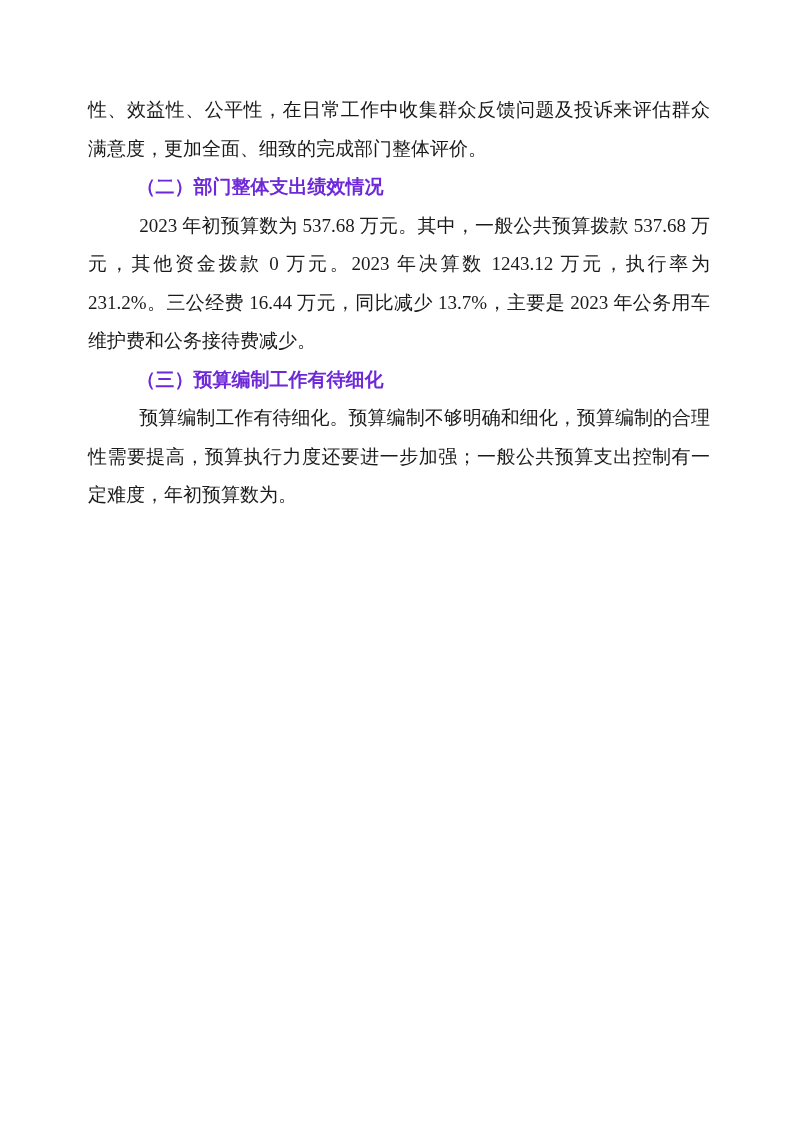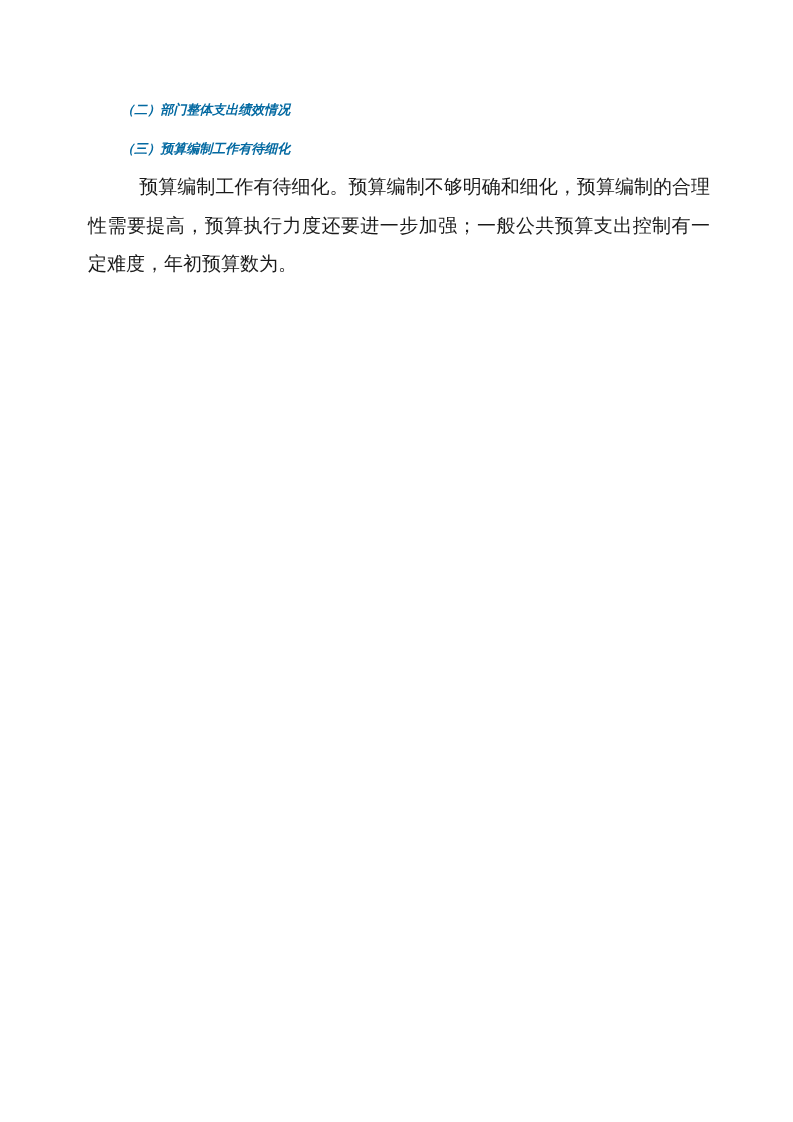--- a/index.html
+++ b/index.html
@@ -32,30 +32,31 @@
   }
   .para {
     text-indent: 2.7em;
   }
   .para.continuation {
     text-indent: 0;
   }
   .section-heading {
     font-family: "Liberation Sans", "DejaVu Sans", sans-serif;
     font-weight: bold;
-    font-size: 13px;
+    font-size: 19px;
     line-height: 38.5px;
     text-indent: 2.55em;
     text-align: left;
-    color: #0369a1;
-    font-style: italic;
+    color: #6d28d9;
   }
 </style>
 </head>
 <body>
 
 <div class="page">
   <div class="content">
+    <p class="para continuation">性、效益性、公平性，在日常工作中收集群众反馈问题及投诉来评估群众满意度，更加全面、细致的完成部门整体评价。</p>
     <h3 class="section-heading">（二）部门整体支出绩效情况</h3>
+    <p class="para">2023 年初预算数为 537.68 万元。其中，一般公共预算拨款 537.68 万元，其他资金拨款 0 万元。2023 年决算数 1243.12 万元，执行率为 231.2%。三公经费 16.44 万元，同比减少 13.7%，主要是 2023 年公务用车维护费和公务接待费减少。</p>
     <h3 class="section-heading">（三）预算编制工作有待细化</h3>
     <p class="para">预算编制工作有待细化。预算编制不够明确和细化，预算编制的合理性需要提高，预算执行力度还要进一步加强；一般公共预算支出控制有一定难度，年初预算数为。</p>
   </div>
 </div>
 
 </body></html>

